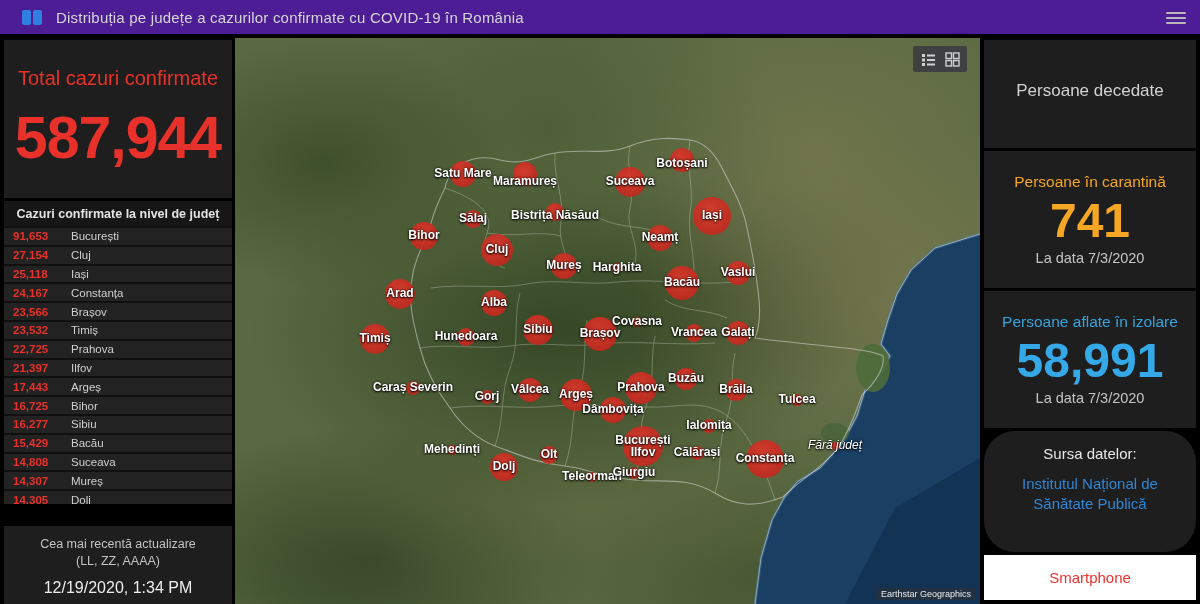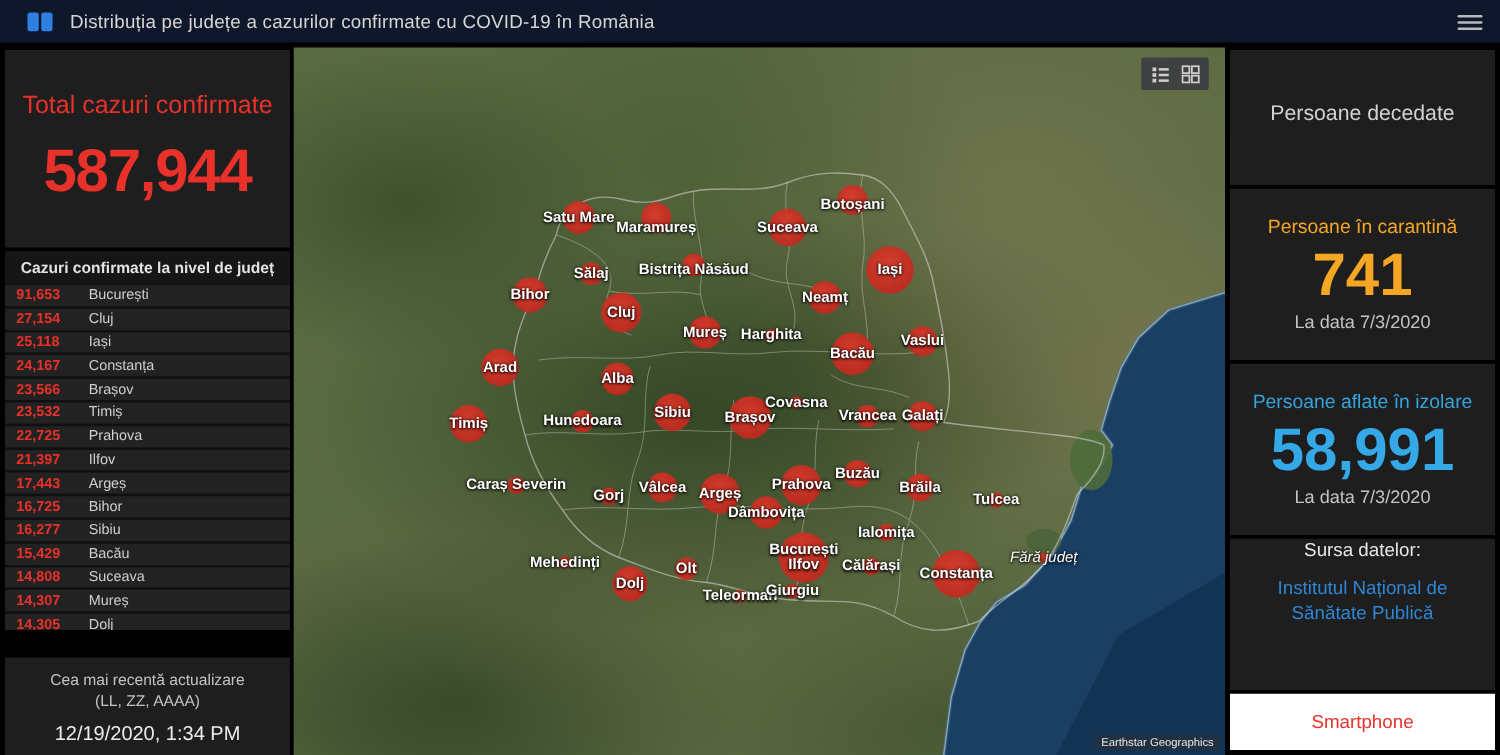--- a/index.html
+++ b/index.html
@@ -2,36 +2,36 @@
 <html><head>
 <meta charset="utf-8">
 <style>
   * { margin:0; padding:0; box-sizing:border-box; }
   html,body { width:1200px; height:604px; background:#000; overflow:hidden;
               font-family:"Liberation Sans","DejaVu Sans",sans-serif; }
   body { position:relative; }
 
   
   .header { position:absolute; left:0; top:0; width:1200px; height:36px;
-            background:#0f172a; display:flex; align-items:center; border-bottom:2px solid #000; }
+            background:#4c1d95; display:flex; align-items:center; border-bottom:2px solid #000; }
   .logo { width:20px; height:15px; margin-left:22px; display:flex; gap:2px; }
   .logo span { flex:1; background:#2e7fe0; border-radius:2px; }
   .header-title { color:#d6d6d6; font-size:15px; margin-left:14px; letter-spacing:.2px; }
   .hamburger { position:absolute; right:14px; top:10px; width:20px; height:16px;
                display:flex; flex-direction:column; justify-content:space-between; padding:2px 0; cursor:pointer; }
   .hamburger i { display:block; height:2px; background:#b9b9b9; border-radius:1px; }
 
   
   .panel { position:absolute; background:#1e1e1e; }
 
   
   .p-total { left:4px; top:40px; width:228px; height:158px; display:flex;
              flex-direction:column; align-items:center; justify-content:center; }
   .total-label { color:#e8312a; font-size:20px; margin-bottom:14px; }
-  .total-value { color:#e8312a; font-size:48px; font-weight:bold; letter-spacing:-1px; }
+  .total-value { color:#e8312a; font-size:59px; font-weight:bold; letter-spacing:-1px; }
 
   .p-list { left:4px; top:201px; width:228px; height:303px; background:#161616; overflow:hidden; }
   .list-title { color:#e3e3e3; font-size:12.5px; font-weight:bold; text-align:center; padding:6px 0 5px; }
   .row { height:18.8px; background:#222; border-top:2px solid #101010;
          display:flex; align-items:center; font-size:11.5px; cursor:pointer; }
   .row-num { color:#e8312a; font-weight:bold; width:58px; margin-left:9px; }
   .row-name { color:#cfcfcf; }
 
   .p-update { left:4px; top:526px; width:228px; height:93px; display:flex;
               flex-direction:column; align-items:center; padding-top:10px; }
@@ -76,21 +76,21 @@
   .quar-label { color:#f5a623; font-size:15.5px; }
   .quar-value { color:#f5a623; font-size:48px; font-weight:bold; margin:2px 0; }
   .panel-date { color:#c4c4c4; font-size:14.5px; }
 
   .p-isol { left:984px; top:291px; width:212px; height:137px; display:flex;
             flex-direction:column; align-items:center; justify-content:center; }
   .isol-label { color:#35a3dc; font-size:15.5px; }
   .isol-value { color:#35a8e8; font-size:48px; font-weight:bold; margin:2px 0; }
 
   .p-source { left:984px; top:431px; width:212px; height:121px; display:flex;
-              flex-direction:column; align-items:center; padding-top:1px; }
+              flex-direction:column; align-items:center; padding-top:14px;border-radius:31px; }
   .src-label { color:#e8e8e8; font-size:15px; margin-bottom:12px; }
   .src-link { color:#2e86d4; font-size:15px; text-align:center; line-height:20px;
               width:190px; cursor:pointer; }
 
   .p-phone { left:984px; top:555px; width:212px; height:45px; background:#fff;
              display:flex; align-items:center; justify-content:center; }
   .phone-link { color:#e8332d; font-size:15px; cursor:pointer; }
 </style>
 </head>
 <body>

